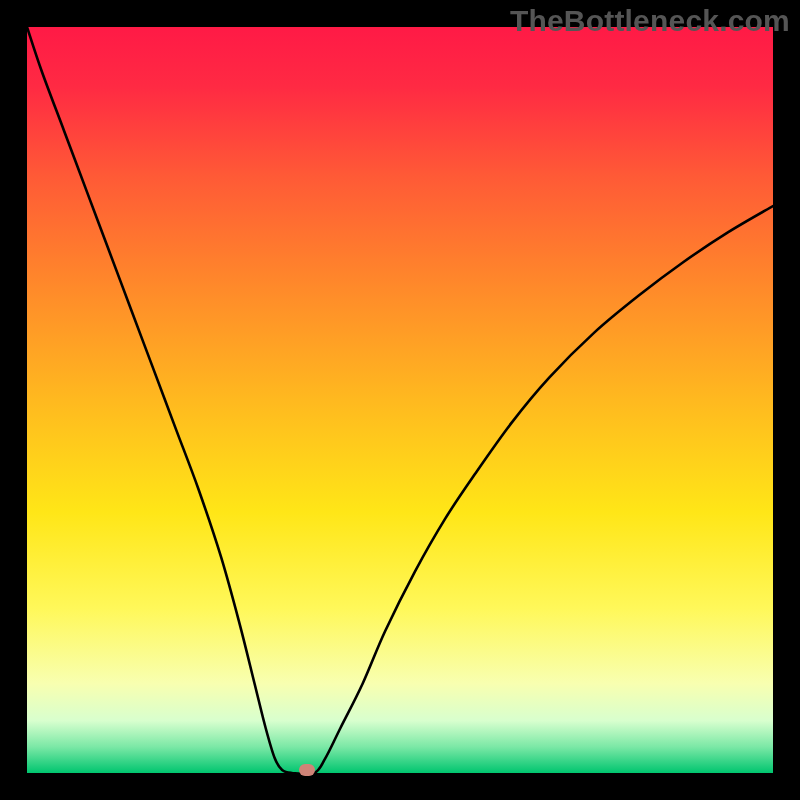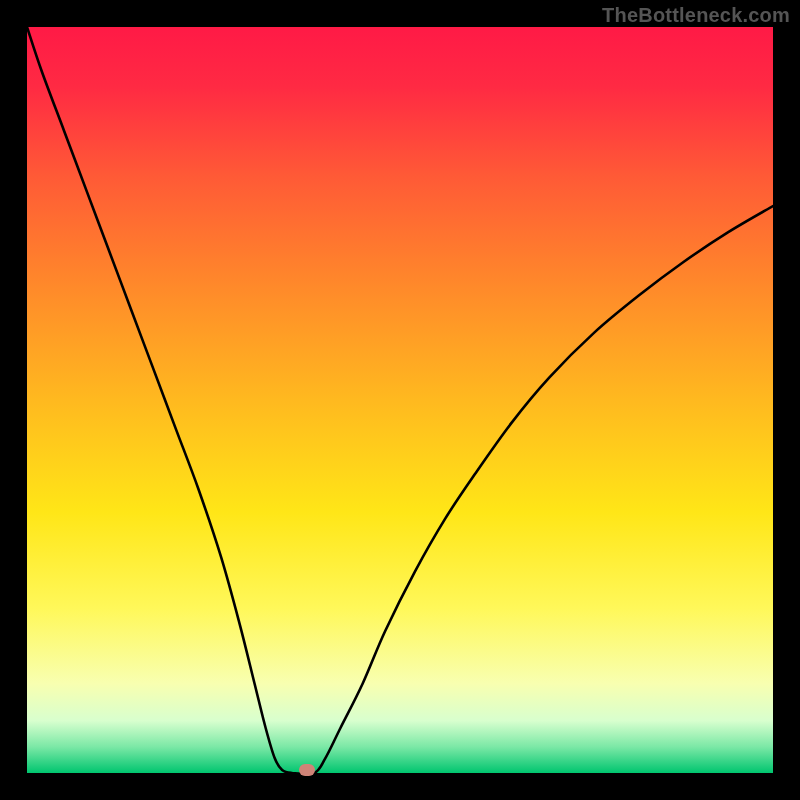--- a/index.html
+++ b/index.html
@@ -15,21 +15,21 @@
     position: relative;
     width: 800px;
     height: 800px;
     background: #000;
   }
   .watermark {
     position: absolute;
     top: 4px;
     right: 10px;
     color: #555;
-    font-size: 20px;
+    font-size: 30px;
     font-weight: 600;
     letter-spacing: 0.2px;
     z-index: 20;
     user-select: none;
   }
   .plot-wrap {
     position: absolute;
     left: 27px;
     top: 27px;
     width: 746px;

